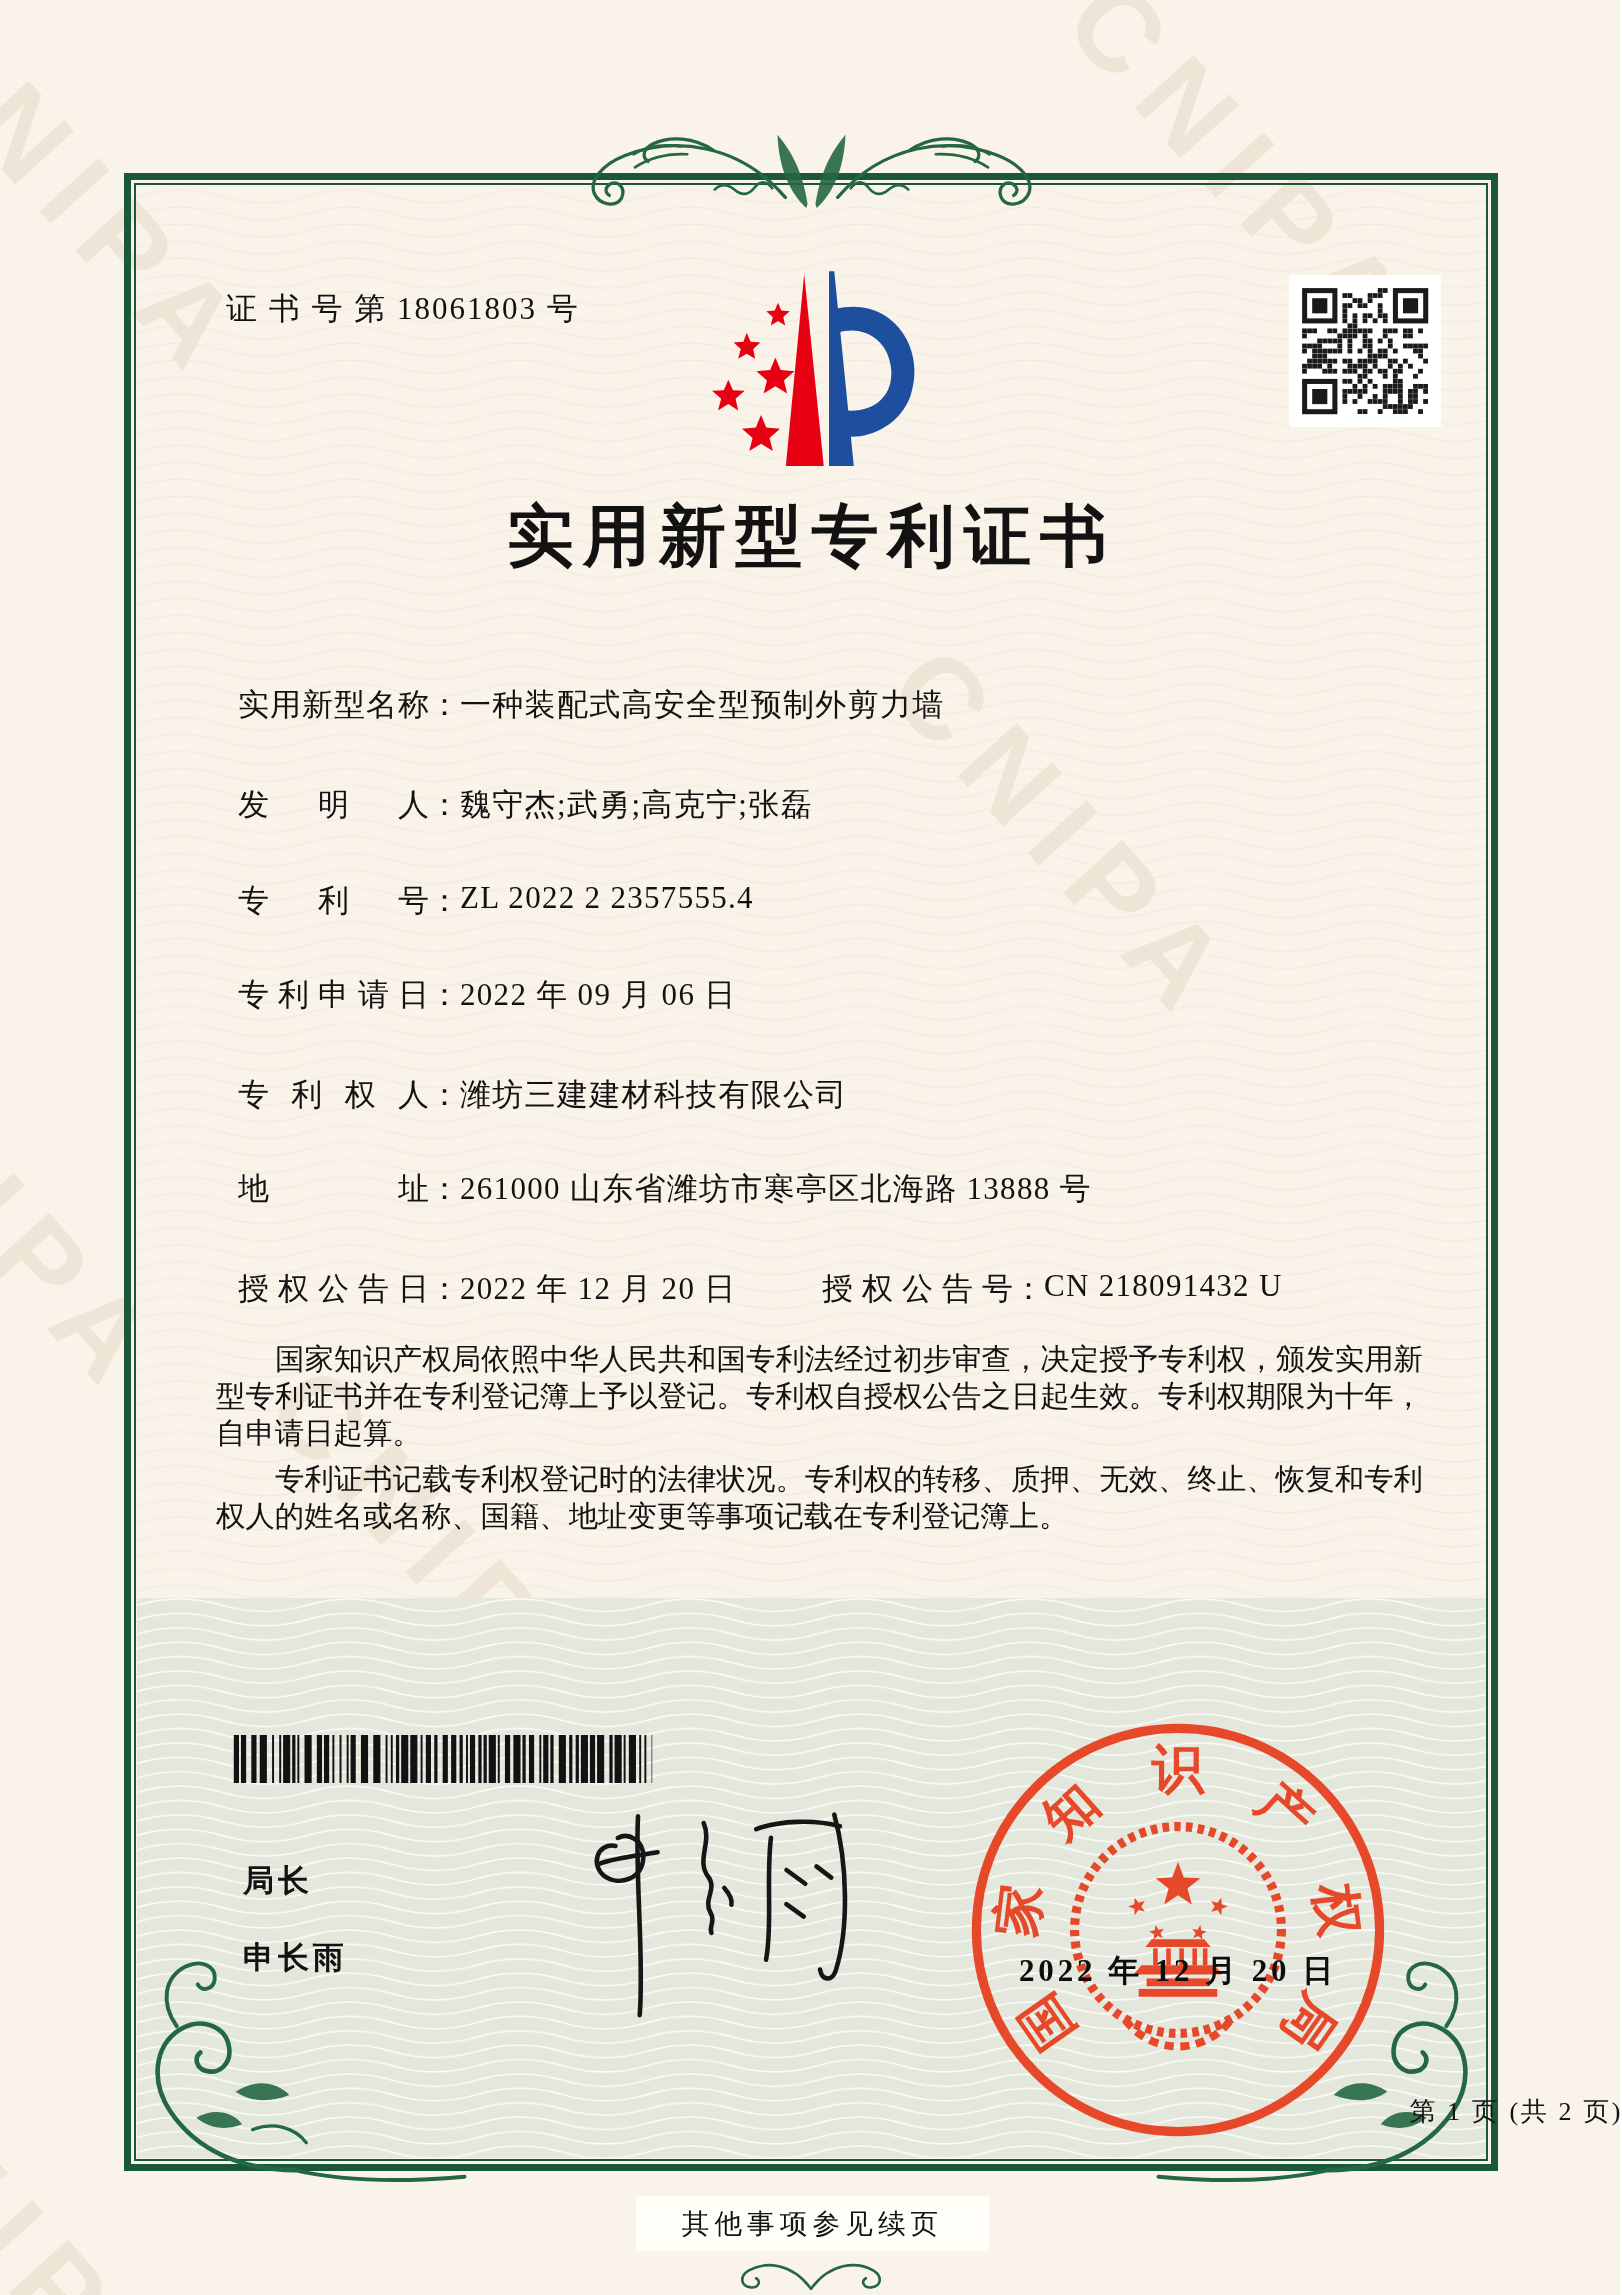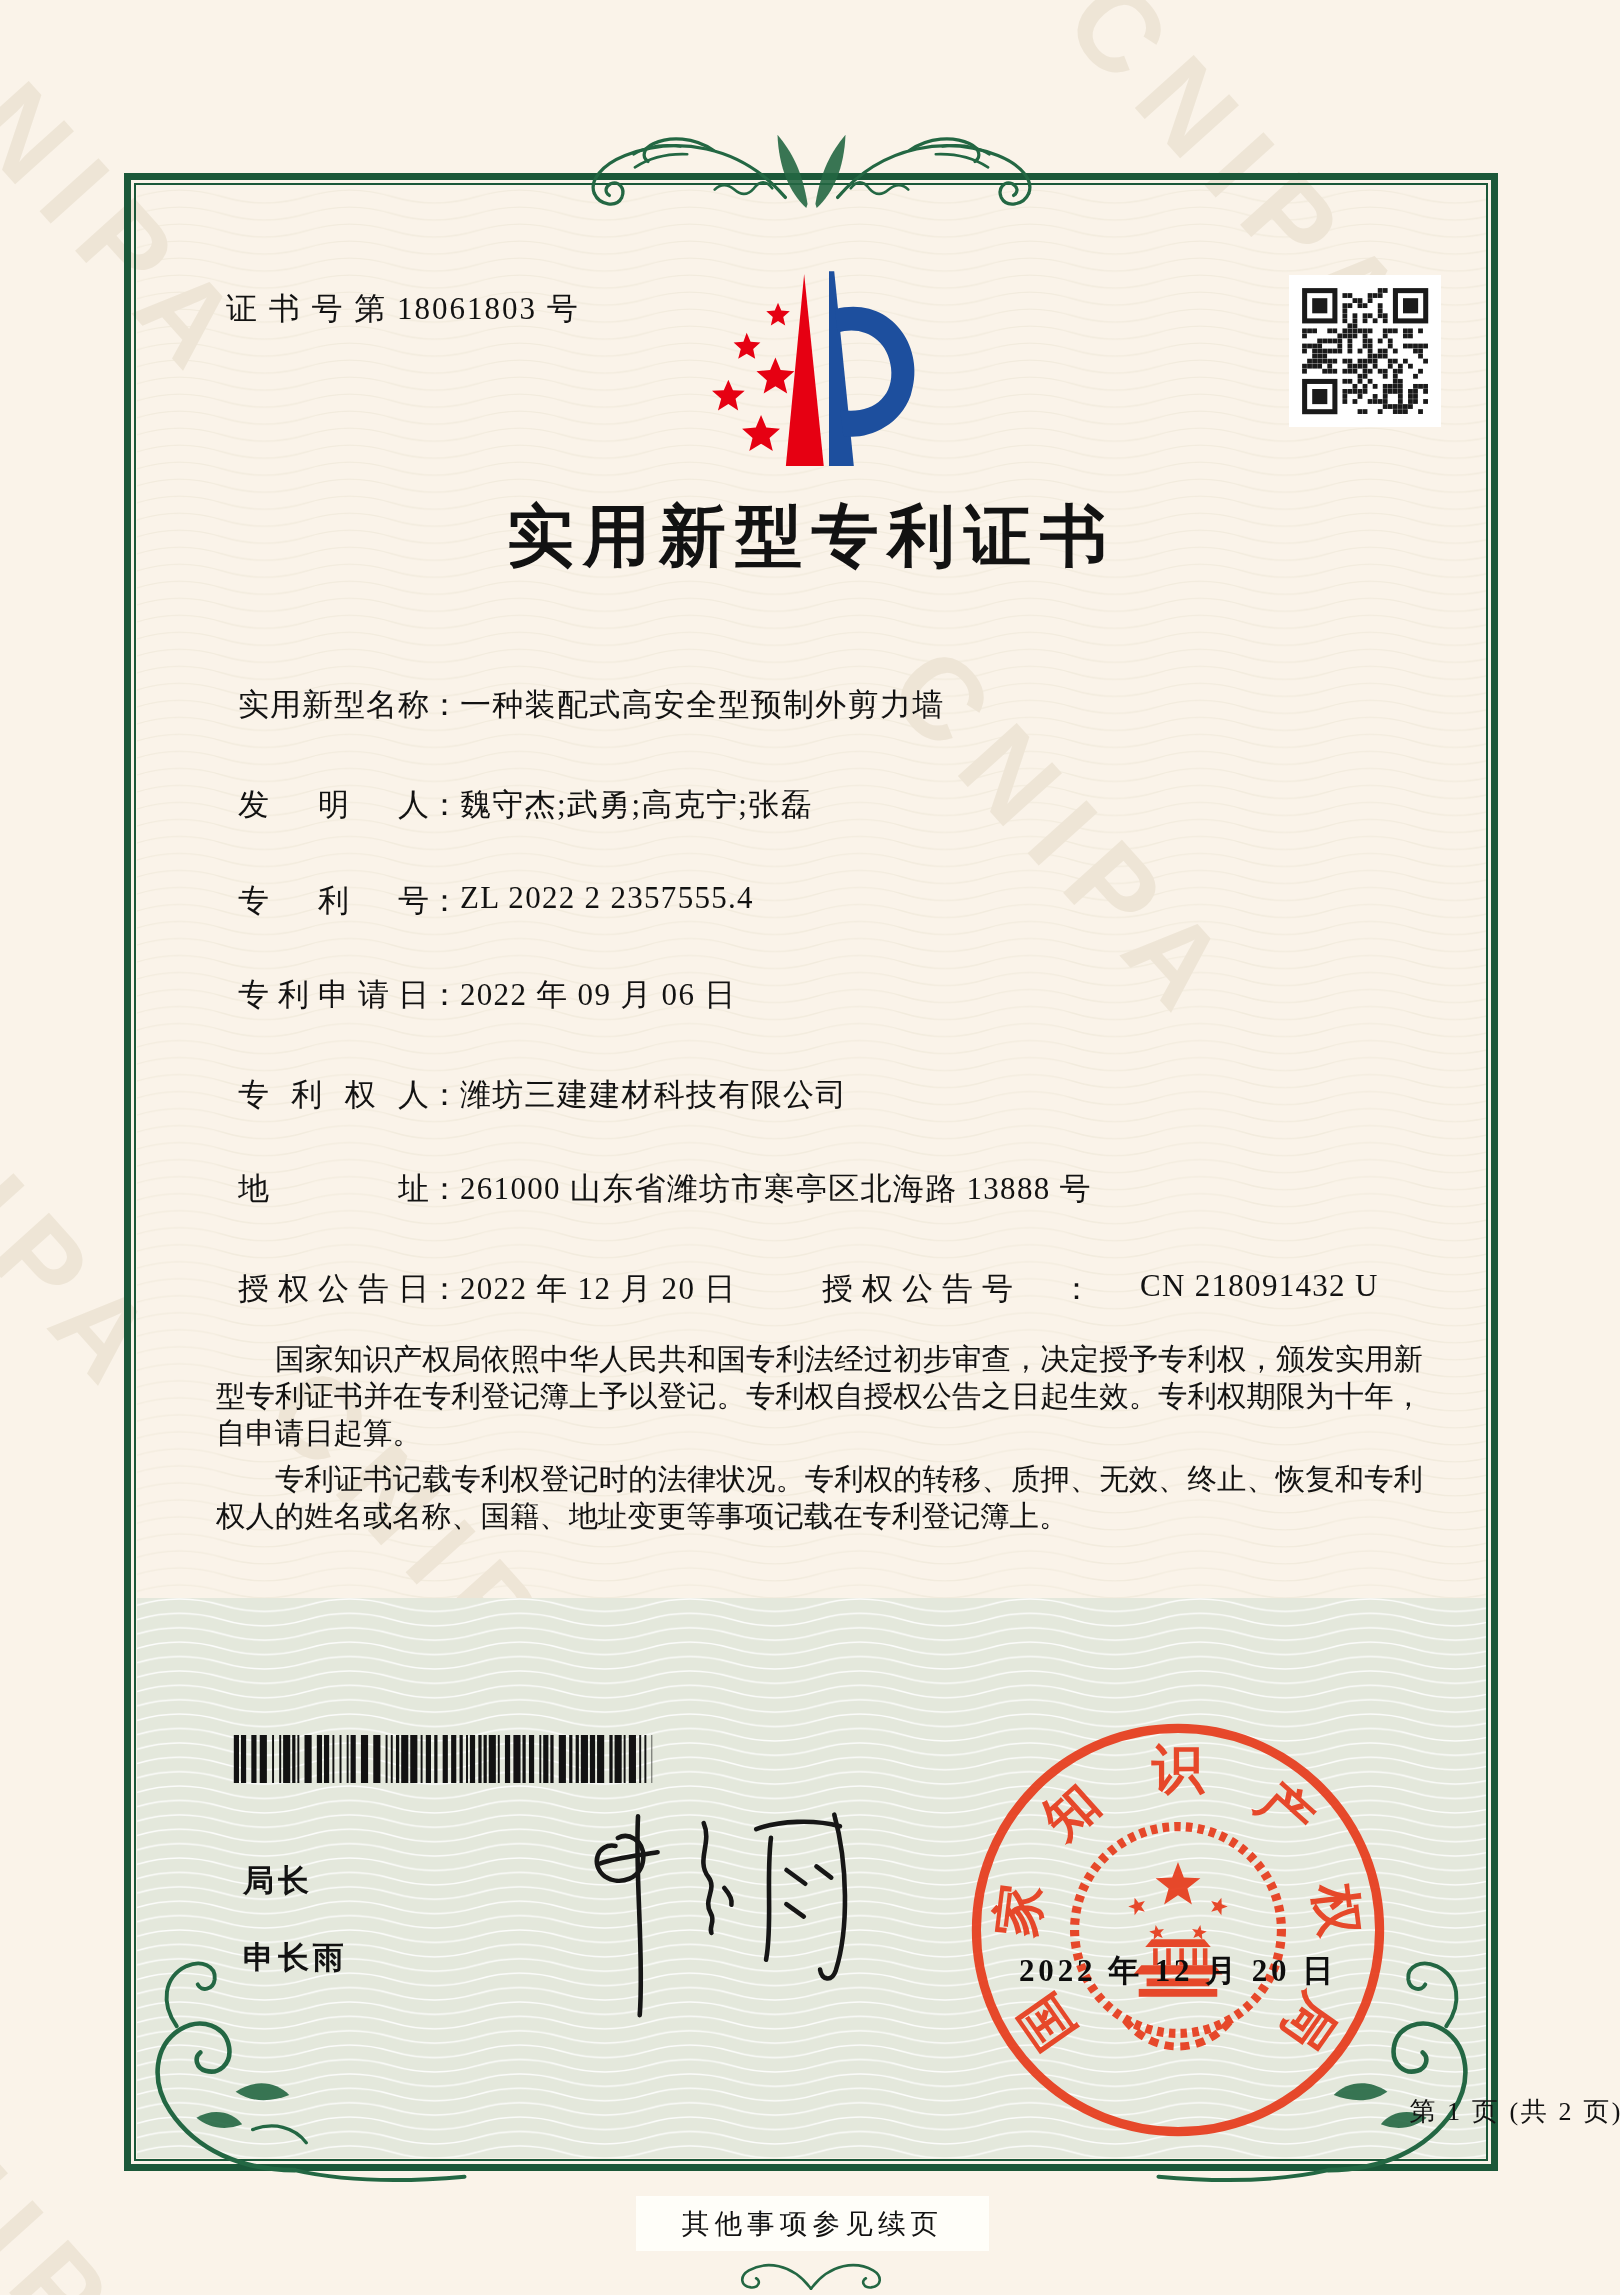--- a/index.html
+++ b/index.html
@@ -24,21 +24,21 @@
   .logo{position:absolute;left:694px;top:270px;width:236px;height:196px;z-index:6;}
   .qr{position:absolute;left:1289px;top:275px;width:152px;height:152px;z-index:6;}
   .doc-title{position:absolute;left:0;top:491px;width:1623px;text-align:center;
     font-size:67px;font-weight:700;letter-spacing:9.2px;z-index:6;}
   .row{position:absolute;left:226px;display:flex;font-size:31px;white-space:nowrap;z-index:6;margin-left:12px;}
   .row .lab{display:block;width:191px;text-align:justify;text-align-last:justify;}
   .row .col{display:block;width:31px;}
   .row .val{letter-spacing:1.3px;}
   .r1{top:684px}.r2{top:784px}.r3{top:880px}.r4{top:974px}
   .r5{top:1074px}.r6{top:1168px}.r7{top:1268px}
-  .row.right7{left:810px;top:1268px;gap:48px;}
+  .row.right7{left:810px;top:1268px;}
   .paras{position:absolute;left:216px;top:1341px;width:1207px;font-size:29.4px;
     line-height:37px;text-align:justify;z-index:6;}
   .paras p{margin:0 0 9.2px 0;text-indent:59px;}
   .barcode{position:absolute;left:232px;top:1735px;z-index:6;}
   .officer{position:absolute;left:243px;top:1860px;z-index:6;
     font-family:"Liberation Sans","DejaVu Sans",sans-serif;font-weight:700;font-size:31px;letter-spacing:3.9px;}
   .officer .name{margin-top:35px;}
   .sig{position:absolute;left:563px;top:1796px;z-index:7;}
   .seal{position:absolute;left:962px;top:1714px;z-index:8;}
   .seal-date{position:absolute;left:975px;top:1950px;width:406px;text-align:center;

